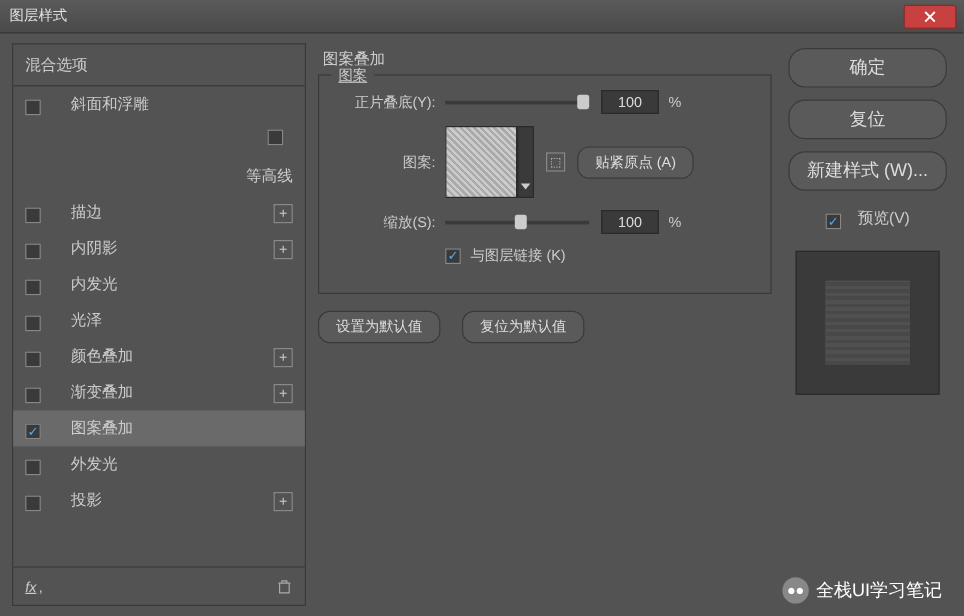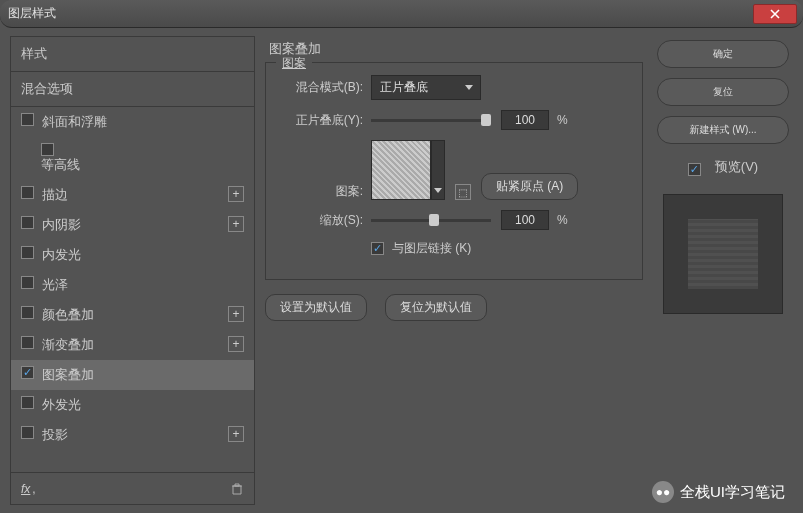--- a/index.html
+++ b/index.html
@@ -1,27 +1,27 @@
 <!DOCTYPE html>
 <html><head>
 <meta charset="utf-8">
 <style>
 * { margin: 0; padding: 0; box-sizing: border-box; font-family: "Microsoft YaHei", sans-serif; }
 body { width: 803px; height: 513px; background: #535353; overflow: hidden; position: relative; }
 
-.titlebar { height: 28px; background: linear-gradient(#5a5a5a, #4a4a4a); display: flex; align-items: center; padding: 0 0 0 8px; border-bottom: 1px solid #2a2a2a; border-radius: 12px; }
+.titlebar { height: 28px; background: linear-gradient(#5a5a5a, #4a4a4a); display: flex; align-items: center; padding: 0 0 0 8px; border-bottom: 1px solid #2a2a2a; }
 .titlebar-text { color: #e0e0e0; font-size: 12px; flex: 1; }
 .close-btn { width: 44px; height: 20px; background: #c94040; border: 1px solid #8a2a2a; display: flex; align-items: center; justify-content: center; color: #fff; font-size: 12px; margin-right: 6px; border-radius: 2px; }
 
 .dialog-body { display: flex; position: absolute; top: 28px; left: 0; right: 0; bottom: 0; background: #535353; }
 
 .left-panel { width: 245px; background: #535353; border: 1px solid #3a3a3a; margin: 8px 0 8px 10px; display: flex; flex-direction: column; }
 .panel-header { padding: 8px 10px; color: #ccc; font-size: 13px; border-bottom: 1px solid #3a3a3a; }
 .style-list { flex: 1; }
-.style-item { display: flex; align-items: flex-start; padding: 6px 10px; color: #ccc; font-size: 13px; position: relative; }
+.style-item { display: flex; align-items: flex-end; padding: 6px 10px; color: #ccc; font-size: 13px; position: relative; gap: 17px; }
 .style-item.selected { background: #6a6a6a; }
 .style-item.child { padding-left: 30px; flex-direction: column; }
 .checkbox { width: 13px; height: 13px; border: 1px solid #888; background: #3a3a3a; margin-right: 8px; display: inline-flex; align-items: center; justify-content: center; }
 .checkbox.checked::after { content: "✓"; color: #5aa6e8; font-size: 11px; }
 .plus-icon { position: absolute; right: 10px; width: 16px; height: 16px; border: 1px solid #888; display: flex; align-items: center; justify-content: center; color: #ccc; font-size: 12px; }
 .panel-footer { height: 32px; border-top: 1px solid #3a3a3a; display: flex; align-items: center; padding: 0 10px; color: #ccc; font-size: 12px; text-decoration: underline; }
 .footer-spacer { flex: 1; }
 .trash-icon { width: 14px; height: 14px; }
 
 .center-panel { flex: 1; padding: 12px 10px; }
@@ -37,21 +37,21 @@
 .value-box { background: #3a3a3a; border: 1px solid #2a2a2a; color: #ddd; padding: 2px 6px; width: 48px; font-size: 12px; text-align: center; }
 .unit { margin-left: 8px; }
 .pattern-swatch { width: 60px; height: 60px; background: #bbb; background-image: repeating-linear-gradient(45deg,#aaa 0 2px,#ccc 2px 4px),repeating-linear-gradient(-45deg,#aaa 0 2px,#ccc 2px 4px); border: 1px solid #2a2a2a; }
 .small-dd { width: 14px; height: 60px; background: #3a3a3a; border: 1px solid #2a2a2a; display: flex; align-items: flex-end; justify-content: center; padding-bottom: 6px; }
 .small-dd::after { content: ""; border-left: 4px solid transparent; border-right: 4px solid transparent; border-top: 5px solid #ccc; }
 .snap-icon { width: 16px; height: 16px; border: 1px solid #888; margin: 0 10px; display: flex; align-items: center; justify-content: center; font-size: 10px; color: #ccc; }
 .btn { background: #5a5a5a; border: 1px solid #3a3a3a; color: #ddd; padding: 4px 14px; font-size: 12px; border-radius: 10px; }
 .btn-row { display: flex; gap: 18px; justify-content: flex-start; margin-top: 14px; }
 
 .right-panel { width: 150px; padding: 12px 14px 12px 4px; display: flex; flex-direction: column; gap: 10px; }
-.r-btn { background: #5a5a5a; border: 1px solid #3a3a3a; color: #ddd; padding: 6px 0; font-size: 10px; border-radius: 14px; text-align: center; }
+.r-btn { background: #5a5a5a; border: 1px solid #3a3a3a; color: #ddd; padding: 6px 0; font-size: 15px; border-radius: 14px; text-align: center; }
 .preview-check { display: flex; align-items: flex-end; justify-content: center; color: #ccc; font-size: 13px; margin-top: 4px; gap: 6px; }
 .preview-box { width: 120px; height: 120px; background: #3a3a3a; border: 1px solid #2a2a2a; margin: 8px auto 0; display: flex; align-items: center; justify-content: center; }
 .preview-inner { width: 70px; height: 70px; background: #4a4a4a; background-image: repeating-linear-gradient(0deg,#484848 0 3px,#505050 3px 6px),repeating-linear-gradient(90deg,#484848 0 3px,#505050 3px 6px); }
 
 .watermark { position: absolute; right: 18px; bottom: 10px; color: #fff; font-size: 15px; display: flex; align-items: center; gap: 6px; }
 .wm-icon { width: 22px; height: 22px; border-radius: 50%; background: #888; display: flex; align-items: center; justify-content: center; font-size: 12px; }
 </style>
 </head>
 <body>
 
@@ -60,21 +60,20 @@
   <div class="close-btn">
     <svg width="10" height="10" viewBox="0 0 10 10">
         <path d="M1 1 L9 9 M9 1 L1 9" stroke="#fff" stroke-width="1.6"></path>
       </svg>
   </div>
 </div>
 
 <div class="dialog-body">
 
   <div class="left-panel">
-    <div class="panel-header">样式</div>
     <div class="panel-header">混合选项</div>
     <div class="style-list">
       <div class="style-item">
           <span class="checkbox"></span>
           <span>斜面和浮雕</span>
         </div>
       <div class="style-item child">
           <span class="checkbox"></span>
           <span>等高线</span>
         </div>
@@ -128,35 +127,31 @@
           <path d="M3 4h8v8H3z M5 2h4v2H5z M2 4h10" stroke="#aaa" fill="none"></path>
         </svg>
     </div>
   </div>
 
   <div class="center-panel">
     <div class="section-title">图案叠加</div>
     <div class="fieldset">
       <div class="fieldset-legend">图案</div>
 
-      <div class="form-row">
-        <span class="form-label">混合模式(B):</span>
-        <div class="dropdown">正片叠底</div>
-      </div>
 
       <div class="form-row">
         <span class="form-label">正片叠底(Y):</span>
         <div class="slider-track">
             <div class="slider-thumb" style="left:110px"></div>
           </div>
         <div class="value-box">100</div>
         <span class="unit">%</span>
       </div>
 
-      <div class="form-row" style="align-items:flex-end">
+      <div class="form-row" style="align-items:center">
         <span class="form-label">图案:</span>
         <div class="pattern-swatch"></div>
         <div class="small-dd"></div>
         <div class="snap-icon">⬚</div>
         <div class="btn">贴紧原点 (A)</div>
       </div>
 
       <div class="form-row">
         <span class="form-label">缩放(S):</span>
         <div class="slider-track">

